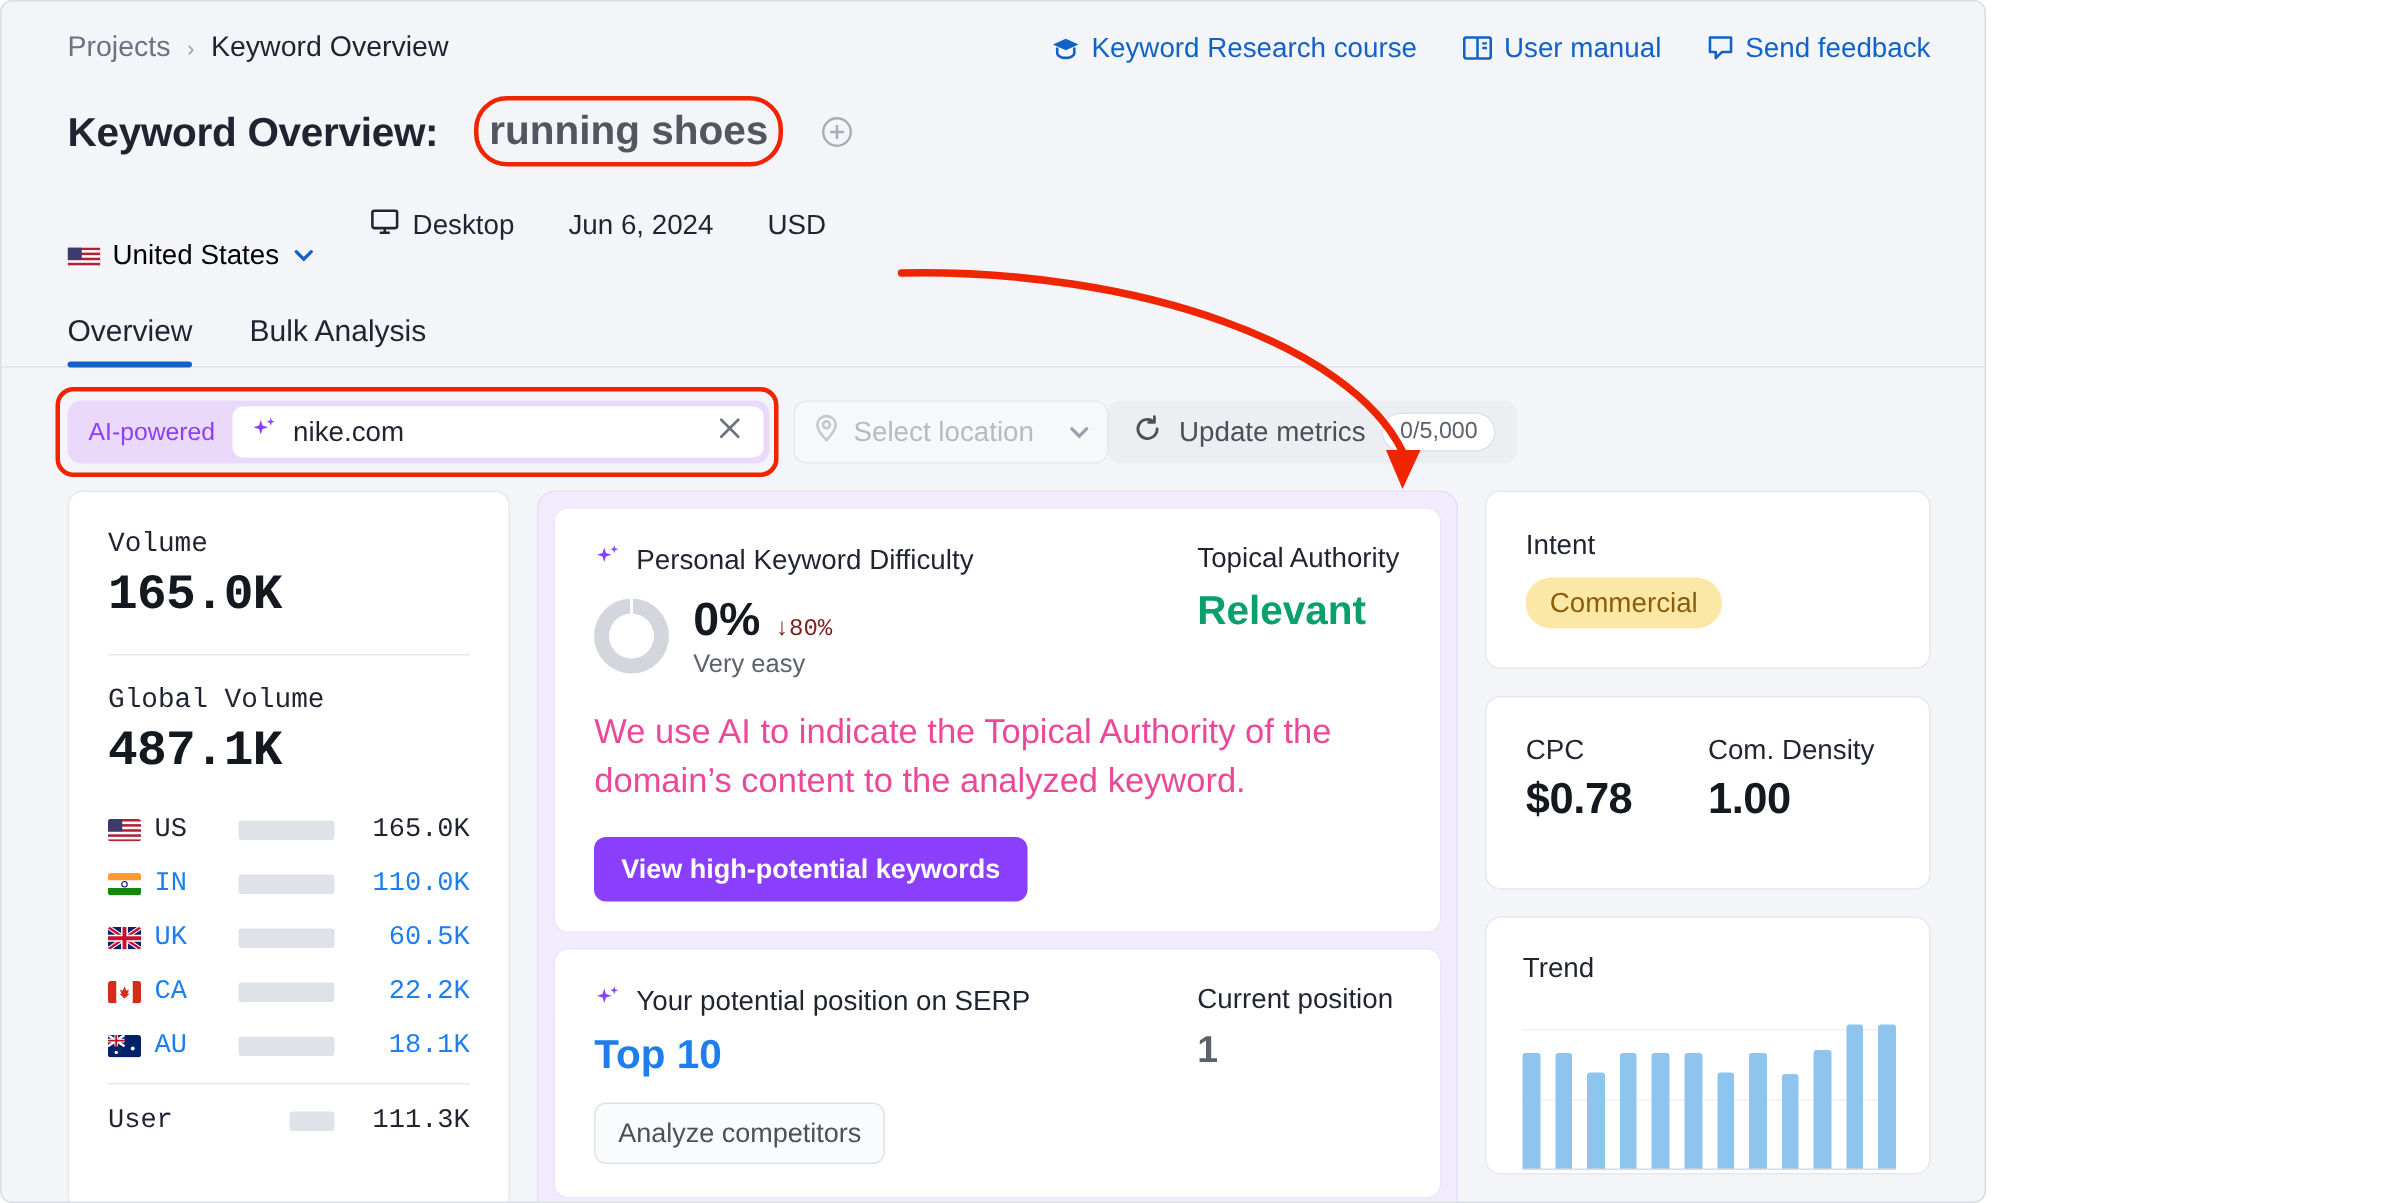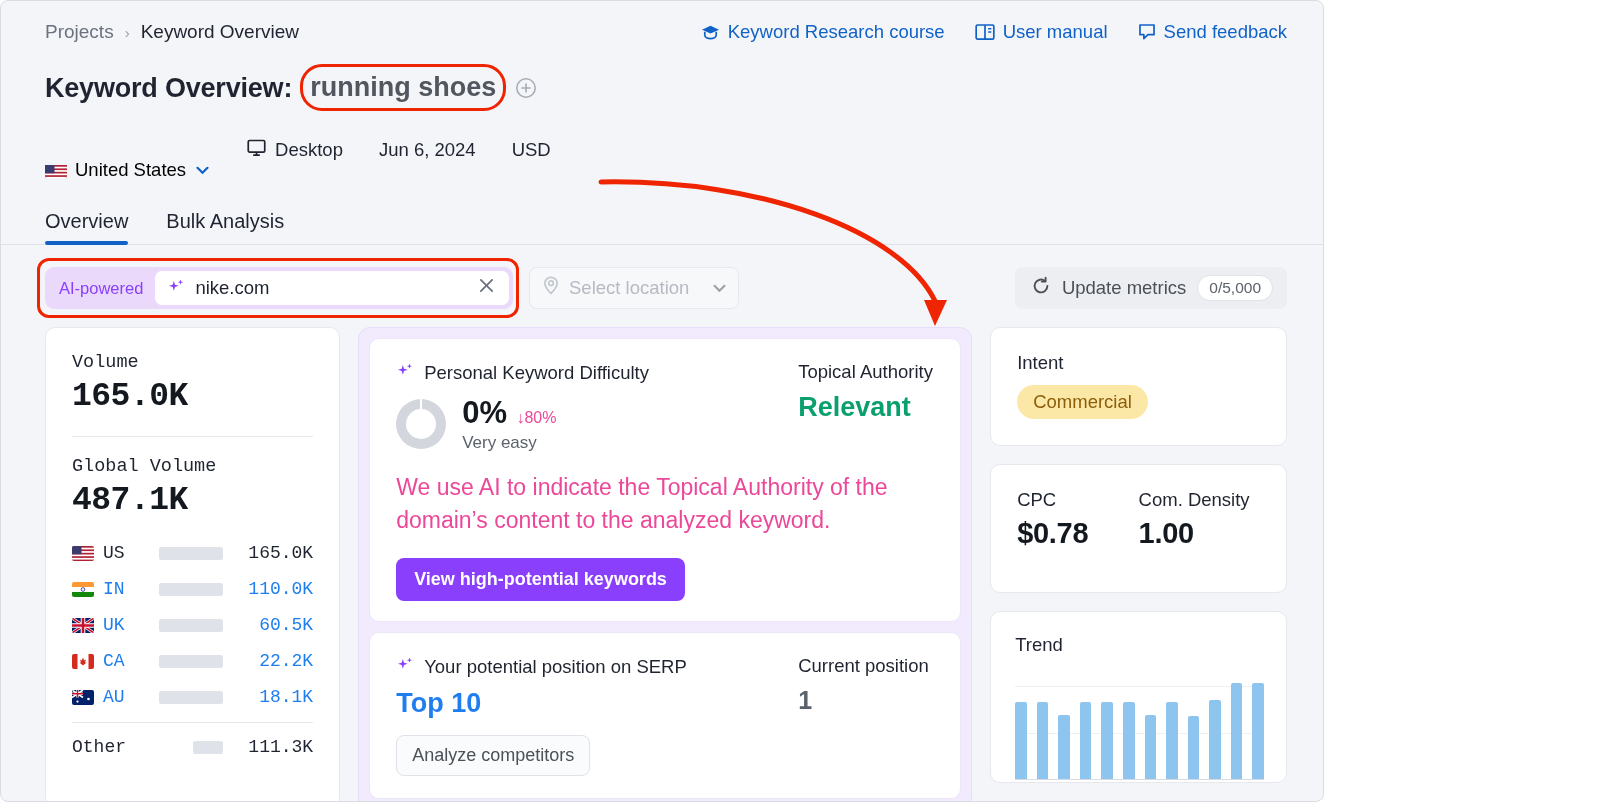--- a/index.html
+++ b/index.html
@@ -33,21 +33,21 @@
   .toplinks { display: flex; align-items: center; gap: 30px; }
   .toplink {
     display: flex; align-items: center; gap: 8px;
     color: #1062c7; font-size: 18.5px; cursor: pointer;
   }
   .toplink svg { display:block; }
 
   
   .titlerow {
     padding: 2px 44px 0 44px;
-    display: flex; align-items: center; gap: 0;
+    display: flex; align-items: center; gap: 16px;
     position: relative;
   }
   .title { font-size: 27px; font-weight: bold; color: #1f2430; letter-spacing: -0.2px; }
   .kwbox {
     position: relative;
     margin-left: 8px;
     padding: 3px 10px 4px 10px;
     font-size: 27px; font-weight: bold; color: #51565f;
   }
   .kwbox::after {
@@ -86,21 +86,21 @@
     cursor: pointer; position: relative;
   }
   .tab.active::after {
     content:""; position:absolute; left:0; right:0; bottom:-1px; height:4px;
     background:#1062c7; border-radius: 2px;
   }
 
   
   .searchrow {
     padding: 22px 36px 0 44px;
-    display: flex; align-items: center; justify-content: space-between;
+    display: flex; align-items: center; justify-content: flex-start;
     position: relative;
   }
   .searchleft { position: relative; display: flex; align-items: center; gap: 16px; }
   .aiwrap {
     position: relative;
     display: flex; align-items: center;
     background: #ead9fb;
     border-radius: 9px;
     height: 42px;
     padding-left: 14px;
@@ -187,21 +187,21 @@
     position: relative; flex:none;
   }
   .donut::before {
     content:""; position:absolute; left:50%; top:0; width:2px; height:10px;
     background:#ffffff; transform: translateX(-50%);
   }
   .donut::after {
     content:""; position:absolute; inset: 10px; border-radius:50%; background:#fff;
   }
   .kd-val { font-size: 31px; font-weight: bold; color:#14181f; }
-  .kd-delta { font-size: 16px; color: #ec4899; margin-left: 5px; }
+  .kd-delta { font-size: 16px; color: #7f1d1d; margin-left: 5px; font-family: Liberation Mono, monospace; }
   .kd-sub { font-size: 17px; color:#5b626b; margin-top: 2px; }
   .ta-val { font-size: 27px; font-weight: bold; color:#0aa06e; margin-top: 9px; }
   .desc { font-size: 23px; color:#ec4899; line-height: 1.45; margin-top: 18px; max-width: 560px; }
   .purplebtn {
     margin-top: 20px; display:inline-block;
     background:#8a3ffc; color:#fff; font-size:18px; font-weight:bold;
     padding: 11px 18px; border-radius: 8px; cursor:pointer;
   }
   .serp { padding: 22px 26px 22px 26px; margin-top: 10px; }
   .serp-val { font-size: 27px; font-weight:bold; color:#1e7ef0; margin-top: 9px; }
@@ -462,21 +462,21 @@
                   <circle cx="5.5" cy="11.6" r="1.1" fill="#fff"></circle>
                 </svg>
             </span>
             <span class="code" style="color:#1e7ef0">AU</span>
             <span class="track"><span class="fill" style="width:3.5%;background:#2eaffb"></span></span>
             <span class="vval" style="color:#1e7ef0">18.1K</span>
           </div>
           <div class="hr2"></div>
 
           <div class="vrow">
-            <span class="code" style="width:121px;color:#1f2430">Other</span>
+            <span class="code" style="width:121px;color:#1f2430">User</span>
             <span class="track"><span class="fill" style="width:31%;background:#2eaffb"></span></span>
             <span class="vval" style="color:#1f2430">111.3K</span>
           </div>
         </div>
       </div>
     </div>
 
     <div class="colMid">
       <div class="midcard pkd">
         <div class="midhead">

